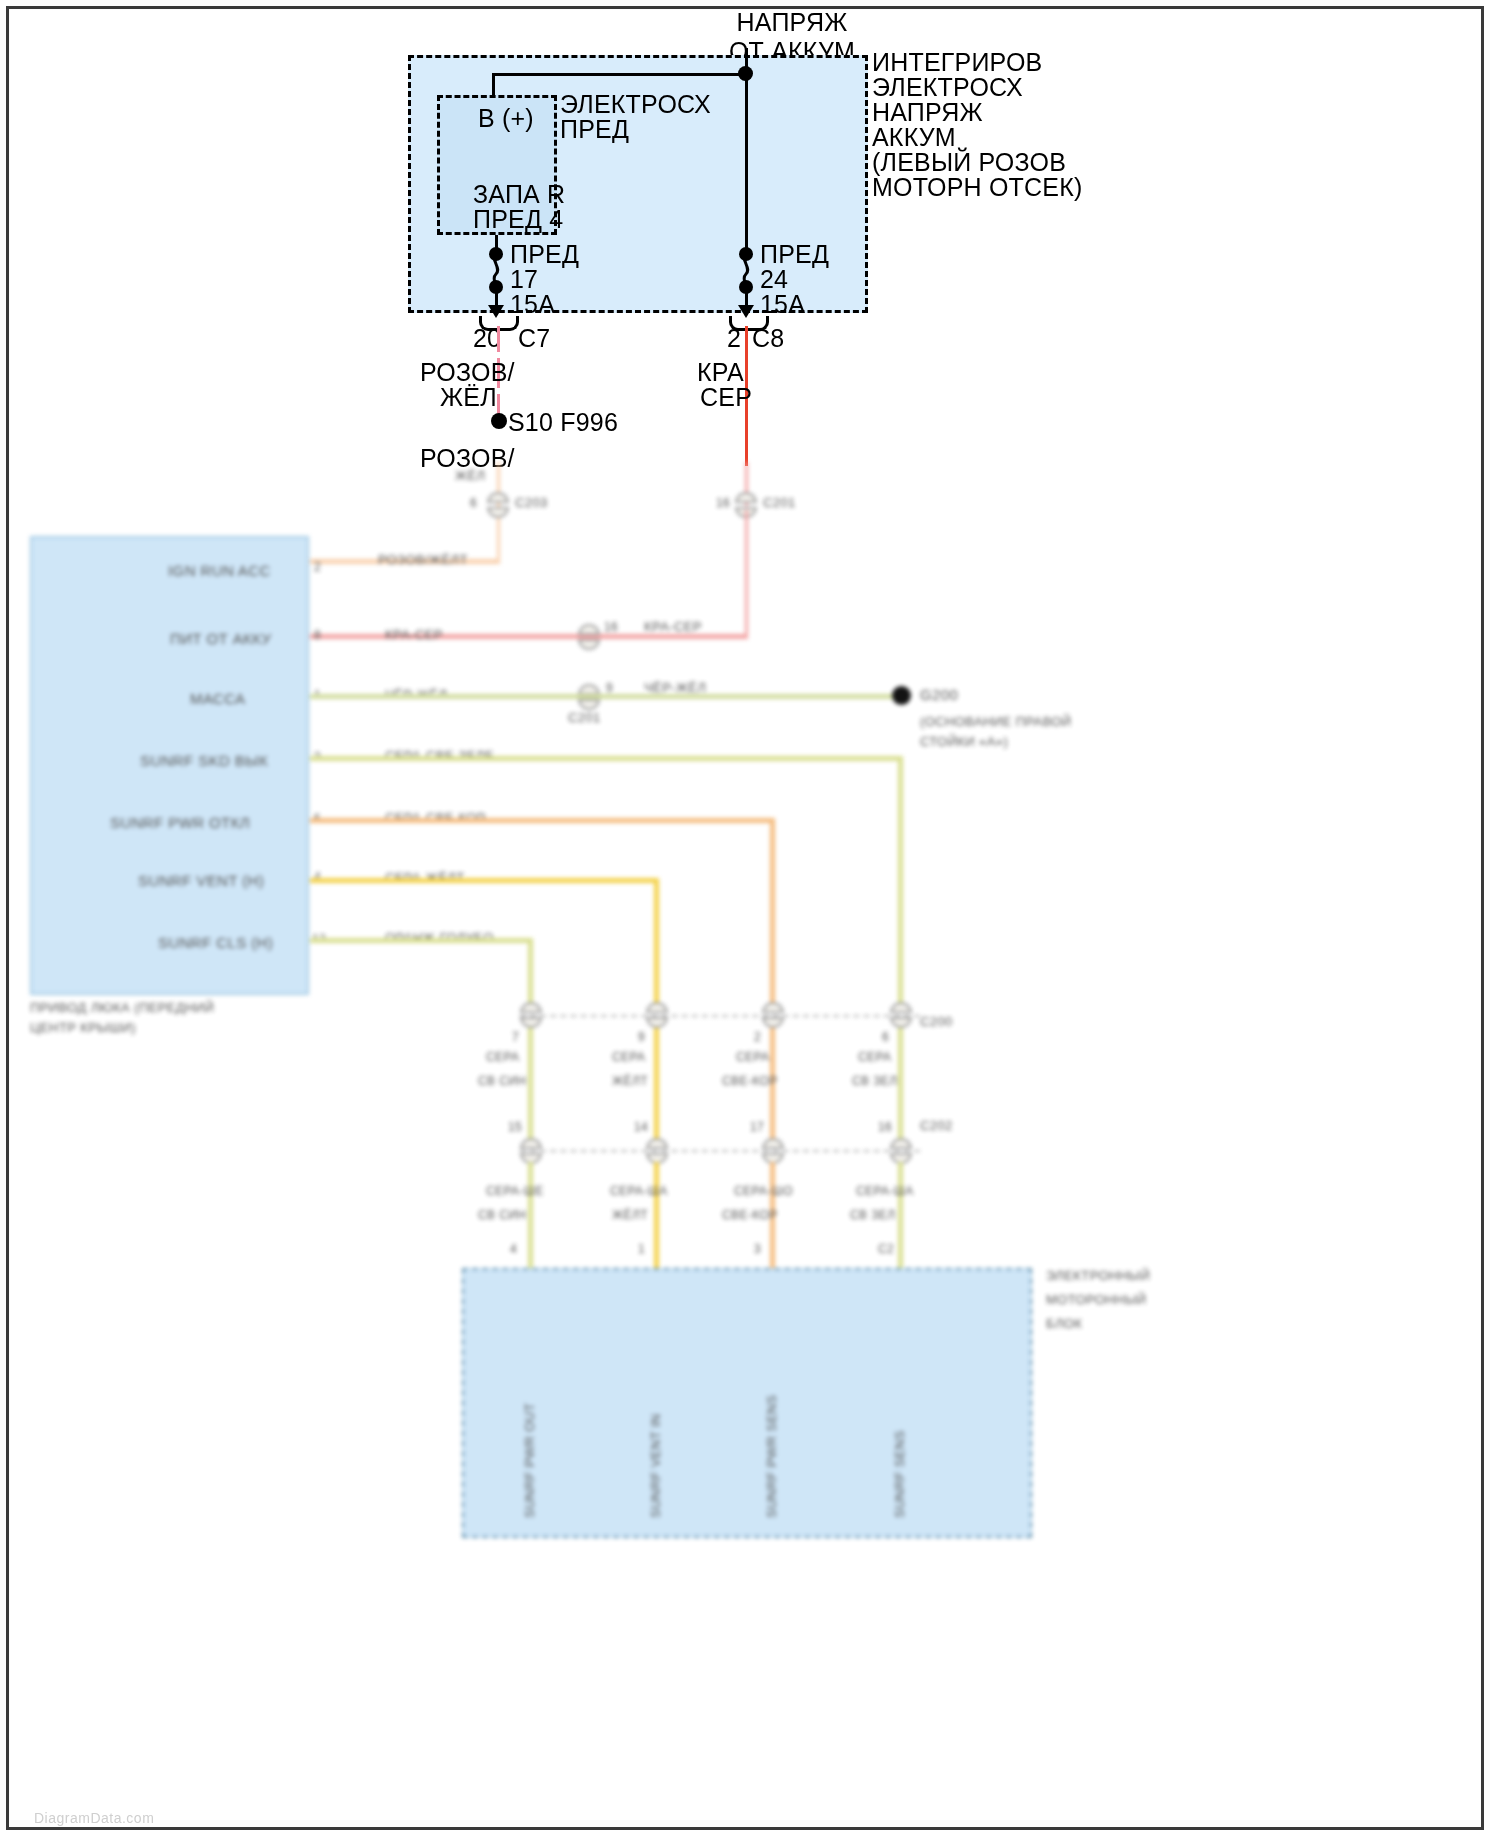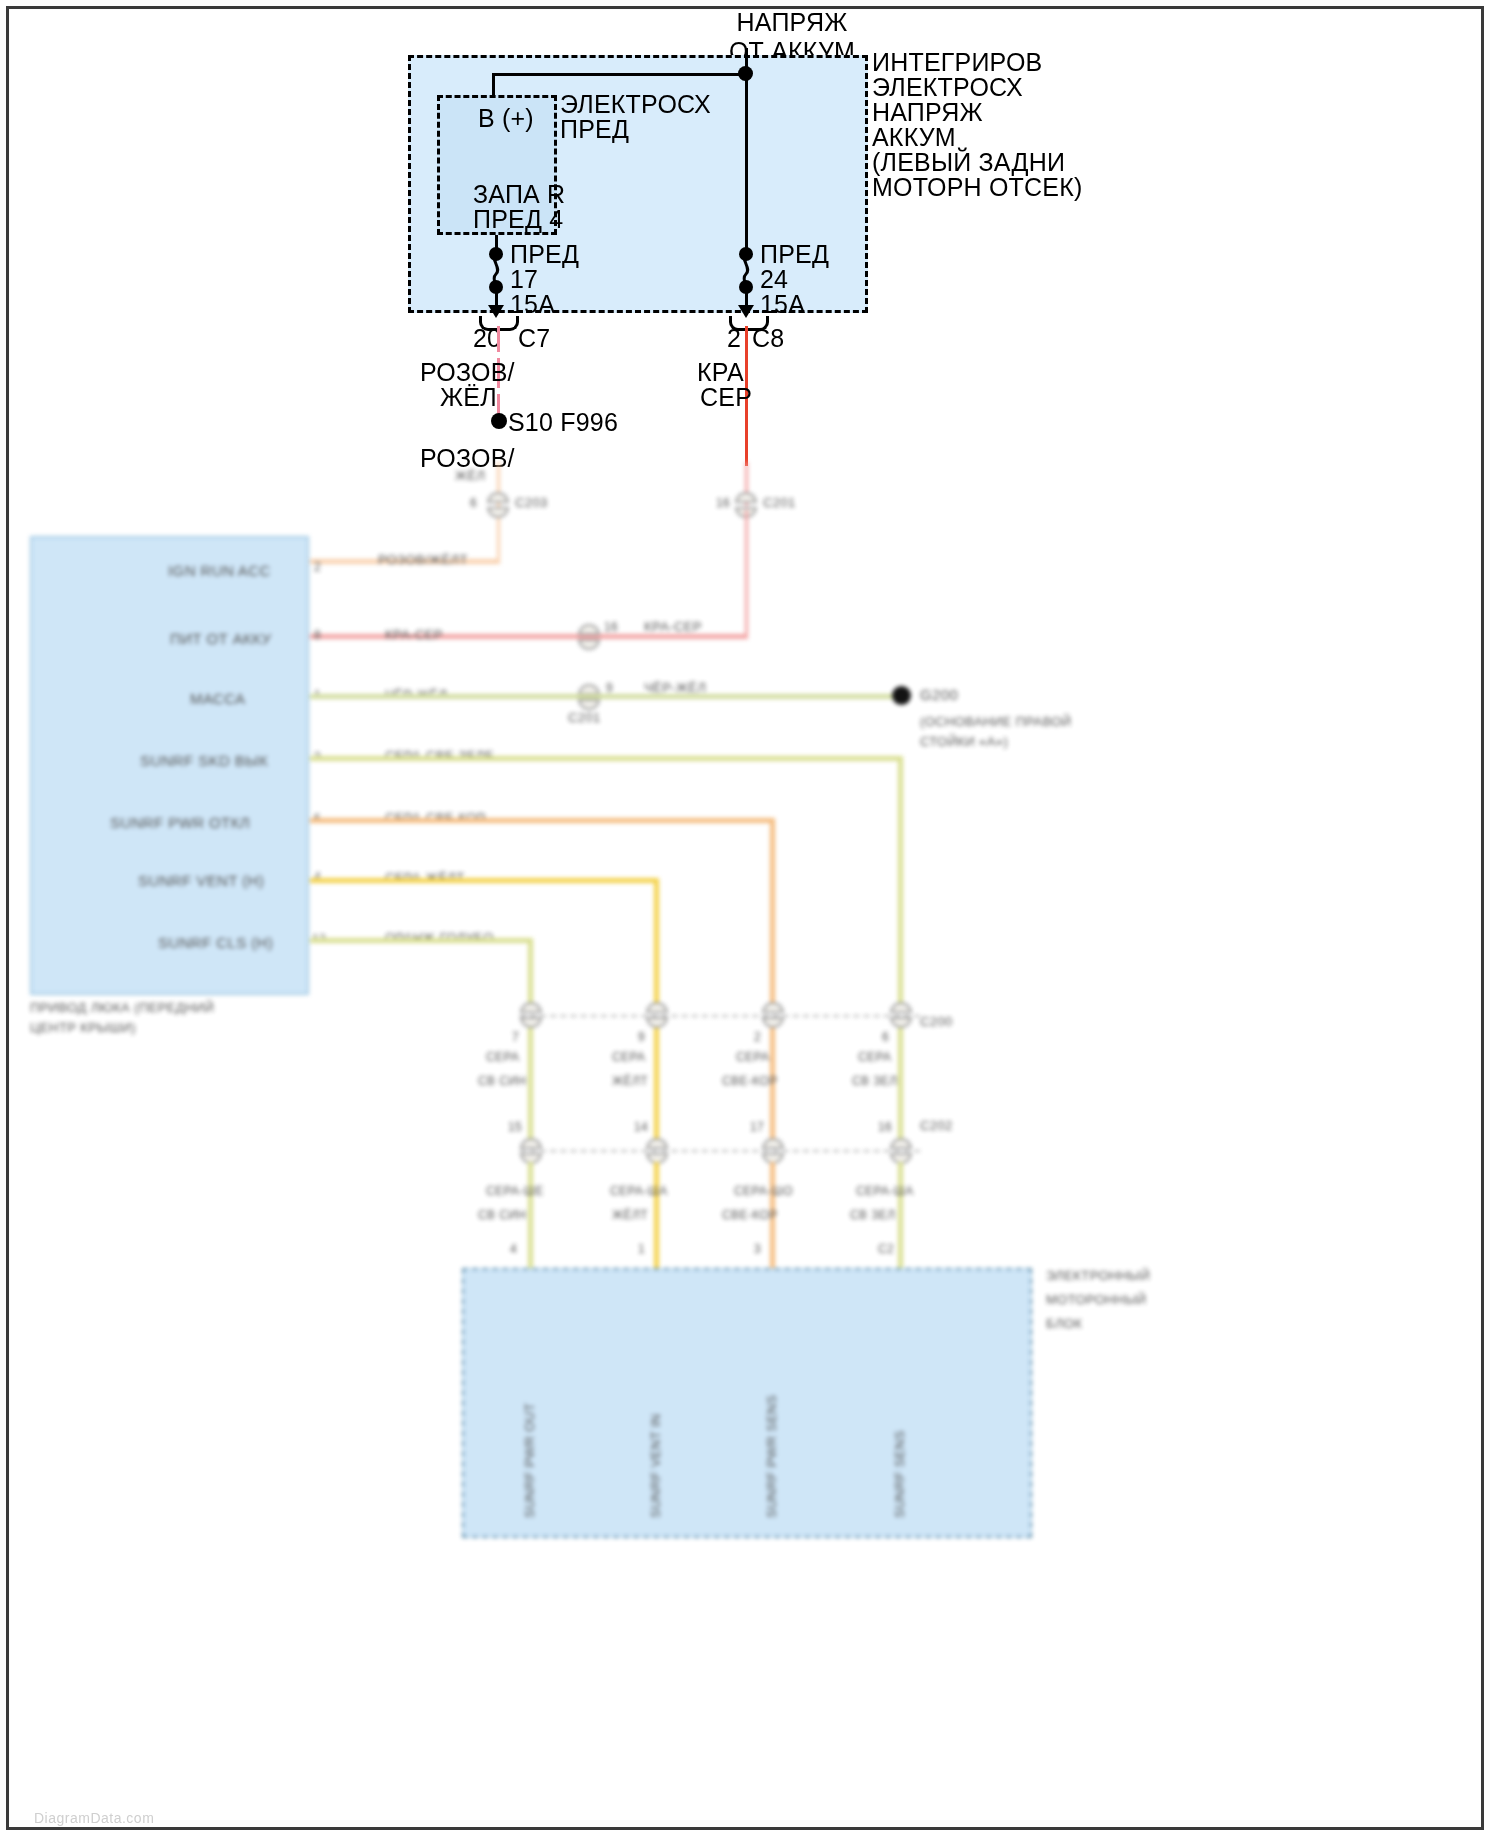--- a/index.html
+++ b/index.html
@@ -84,21 +84,21 @@
   <div class="txt crisp" style="left:692px;top:8px;text-align:center;width:200px;font-size:25px;">НАПРЯЖ
 ОТ АККУМ</div>
 
   <div class="bluefill2" style="left:408px;top:55px;width:460px;height:258px;"></div>
   <div class="dashbox" style="left:408px;top:55px;width:460px;height:258px;border:3px dashed #000;"></div>
 
   <div class="txt crisp" style="left:872px;top:48px;">ИНТЕГРИРОВ</div>
   <div class="txt crisp" style="left:872px;top:73px;">ЭЛЕКТРОСХ</div>
   <div class="txt crisp" style="left:872px;top:98px;">НАПРЯЖ</div>
   <div class="txt crisp" style="left:872px;top:123px;">АККУМ</div>
-  <div class="txt crisp" style="left:872px;top:148px;">(ЛЕВЫЙ ЗАДНИ</div>
+  <div class="txt crisp" style="left:872px;top:148px;">(ЛЕВЫЙ РОЗОВ</div>
   <div class="txt crisp" style="left:872px;top:173px;">МОТОРН ОТСЕК)</div>
 
   <div class="bluefill" style="left:437px;top:95px;width:120px;height:140px;"></div>
   <div class="dashbox" style="left:437px;top:95px;width:120px;height:140px;border:3px dashed #000;"></div>
 
   <div class="txt crisp" style="left:478px;top:104px;">B (+)</div>
   <div class="txt crisp" style="left:560px;top:90px;">ЭЛЕКТРОСХ</div>
   <div class="txt crisp" style="left:560px;top:115px;">ПРЕД</div>
   <div class="txt crisp" style="left:473px;top:180px;">ЗАПА R</div>
   <div class="txt crisp" style="left:473px;top:205px;">ПРЕД 4</div>

